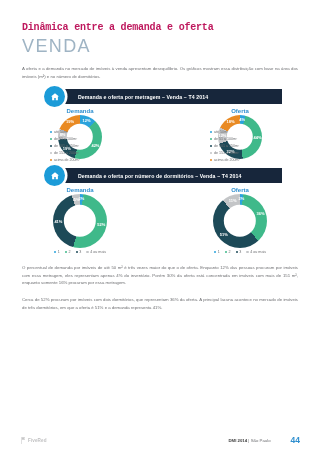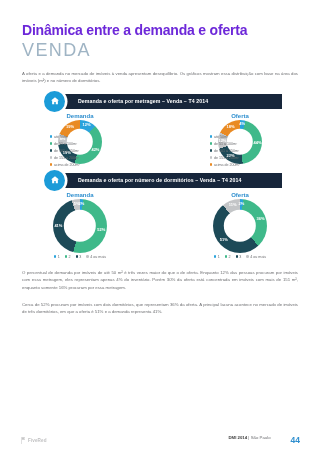--- a/index.html
+++ b/index.html
@@ -10,22 +10,22 @@
     font-family:"Liberation Sans", sans-serif;
     color:#58585a;
     overflow:hidden;
     position:relative;
   }
   .page{width:320px;height:453px;position:relative;box-sizing:border-box;}
 
   
   .title-block{padding:22px 22px 0 22px;}
   .title-main{
-    font-size:14px;font-weight:bold;color:#6d28d9;
-    letter-spacing:-0.2px;line-height:1.15;
+    font-size:10px;font-weight:bold;color:#be185d;
+    letter-spacing:-0.2px;line-height:1.15;font-family:Liberation Mono, monospace;
   }
   .title-sub{
     font-size:18px;color:#9fb4c4;font-weight:normal;
     letter-spacing:1.4px;line-height:1.25;margin-top:1px;
   }
 
   .intro{
     margin:8px 22px 0 22px;
     font-size:4.3px;line-height:1.75;
     color:#6d6e71;text-align:justify;
@@ -124,21 +124,21 @@
 
   
   .footer{
     position:absolute;left:0;right:0;bottom:0;height:26px;
     display:flex;align-items:center;justify-content:space-between;
     padding:0 20px;box-sizing:border-box;
   }
   .foot-logo{display:flex;align-items:center;gap:2px;opacity:.55;}
   .foot-logo svg{width:6px;height:7px;display:block;}
   .foot-logo .fl-text{font-size:4.6px;color:#8c8c8e;font-weight:bold;letter-spacing:.1px;}
-  .foot-right{display:flex;align-items:flex-start;gap:20px;}
+  .foot-right{display:flex;align-items:center;gap:20px;}
   .foot-meta{font-size:4.3px;color:#6d6e71;}
   .foot-meta b{color:#3c3c3c;}
   .foot-page{font-size:8.5px;font-weight:bold;color:#2f8fcf;}
 </style>
 </head>
 <body>
 
 <div class="page">
 
   <div class="title-block">

